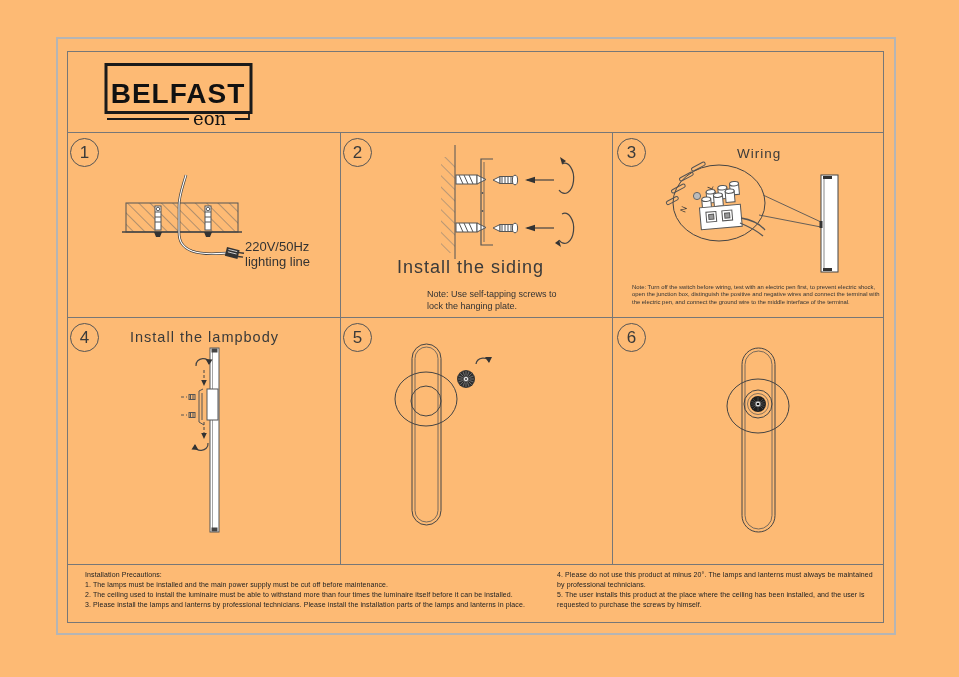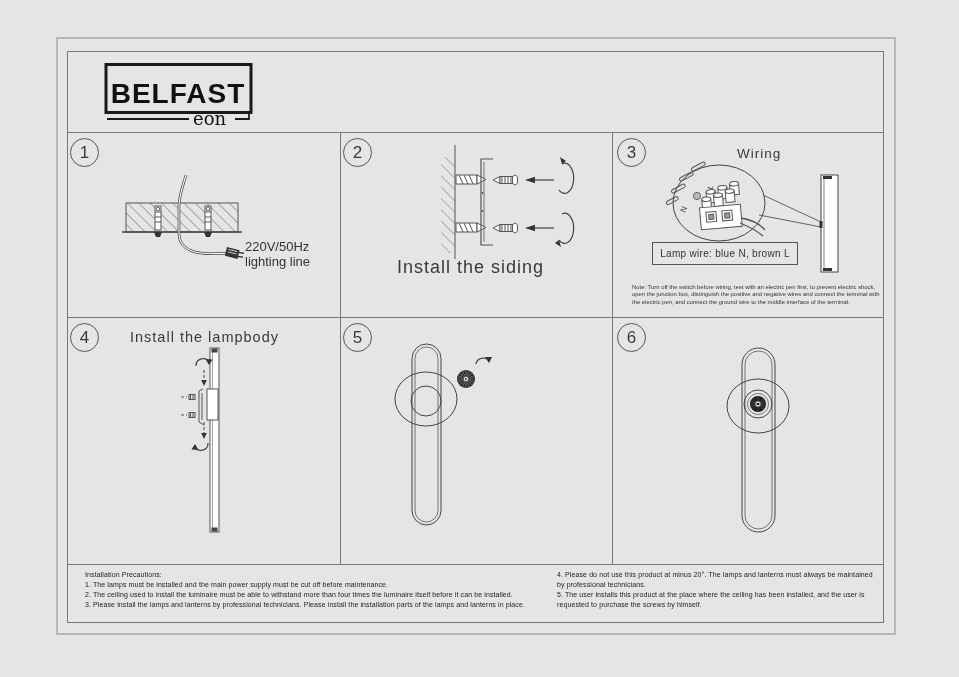--- a/index.html
+++ b/index.html
@@ -1,16 +1,16 @@
 <!DOCTYPE html>
 <html><head>
 <meta charset="utf-8">
 <style>
   html,body{margin:0;padding:0;background:#ffffff;}
-  #page{position:relative;width:959px;height:677px;background:#e5e5e5;overflow:hidden;
+  #page{position:relative;width:959px;height:677px;background:#fdba74;overflow:hidden;
         font-family:"Liberation Sans",sans-serif;color:#333;}
   .abs{position:absolute;}
   #outer-border{left:56px;top:37px;width:840px;height:598px;border:2px solid #b5b5b5;box-sizing:border-box;}
   #content-box{left:67px;top:51px;width:817px;height:572px;border:1px solid #777;box-sizing:border-box;}
   #header{left:0;top:0;width:815px;height:81px;border-bottom:1px solid #777;box-sizing:border-box;}
   .row{left:0;display:flex;width:815px;box-sizing:border-box;border-bottom:1px solid #777;}
   #row1{top:81px;height:185px;}
   #row2{top:266px;height:247px;}
   #precautions{top:513px;height:57px;width:815px;}
   .panel{position:relative;height:100%;box-sizing:border-box;}
@@ -158,20 +158,24 @@
             <path d="M218,57 a9,15 0 1 0 3,-26" fill="none" stroke="#444" stroke-width="1.2"></path>
             <path d="M221,31 l-2,-7 l6,4 z" fill="#333"></path>
           </g>
           <g>
             <path d="M221,81 a9,15 0 1 1 -3,26" fill="none" stroke="#444" stroke-width="1.2"></path>
             <path d="M218,107 l2,7 l-6,-4 z" fill="#333"></path>
           </g>
         </svg>
         <div class="num-circle">2</div>
         <div class="panel-title cad" style="left:56px;top:124px;font-size:18px">Install the siding</div>
+        <div class="small-note" style="left:86px;top:155px;font-size:9px;line-height:12px">
+          <div>Note: Use self-tapping screws to</div>
+          <div>lock the hanging plate.</div>
+        </div>
       </div>
 
       <div class="panel b-left" style="width:271px">
         <svg width="270" height="184" viewBox="0 0 270 184">
           <ellipse cx="106" cy="70" rx="46" ry="38" fill="none" stroke="#444" stroke-width="1"></ellipse>
 
           <g stroke="#555" fill="none">
             <rect x="78" y="32" width="15" height="3.5" rx="1.7" transform="rotate(-28 85 34)"></rect>
             <rect x="66" y="42" width="15" height="3.5" rx="1.7" transform="rotate(-28 73 44)"></rect>
             <rect x="58" y="54" width="15" height="3.5" rx="1.7" transform="rotate(-28 65 56)"></rect>
@@ -210,23 +214,20 @@
           <g>
             <rect x="208" y="42" width="17" height="97" fill="#fff" stroke="#444"></rect>
             <line x1="211" y1="44" x2="211" y2="137" stroke="#555" stroke-width=".7"></line>
             <rect x="210" y="43" width="9" height="3" fill="#333"></rect>
             <rect x="210" y="135" width="9" height="3" fill="#333"></rect>
             <rect x="206.5" y="88" width="3" height="7" fill="#333"></rect>
           </g>
         </svg>
         <div class="num-circle" style="left:4px">3</div>
         <div class="panel-title cad" style="left:124px;top:13px">Wiring</div>
-        <div id="wire-label-box">
-          <span>Lamp wire: blue N, brown L</span>
-        </div>
         <div class="small-note tiny" style="left:19px;top:151px;width:254px">Note: Turn off the switch before wiring, test with an electric pen first, to prevent electric shock, open the junction box, distinguish the positive and negative wires and connect the terminal with the electric pen, and connect the ground wire to the middle interface of the terminal.</div>
       </div>
     </div>
 
     <div id="row2" class="abs row">
 
       <div class="panel" style="width:272px">
         <svg width="272" height="246" viewBox="0 0 272 246">
           <g>
             <rect x="142" y="30" width="9" height="184" fill="#fff" stroke="#555"></rect>

